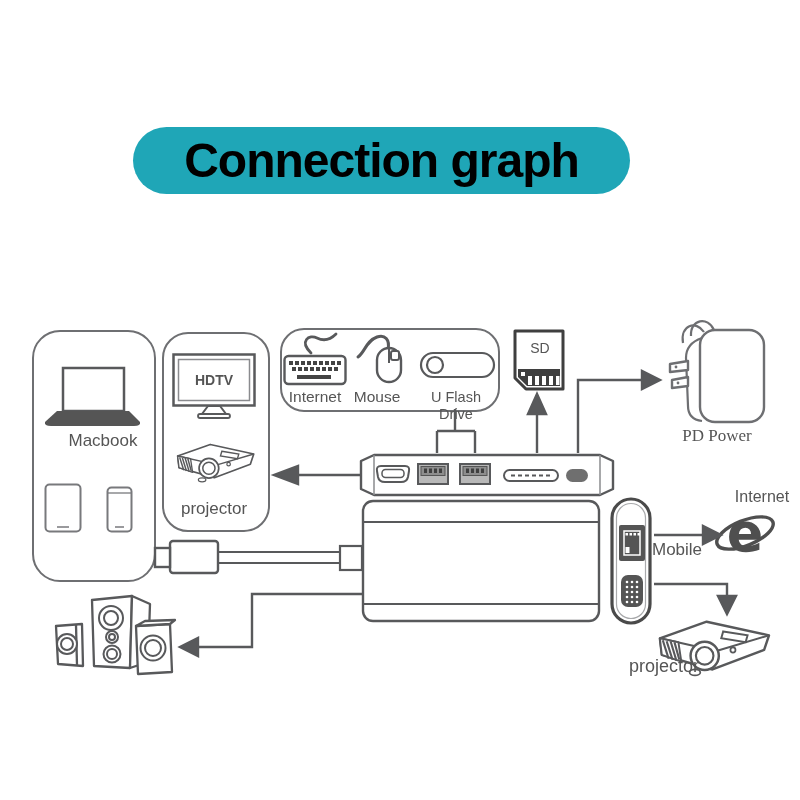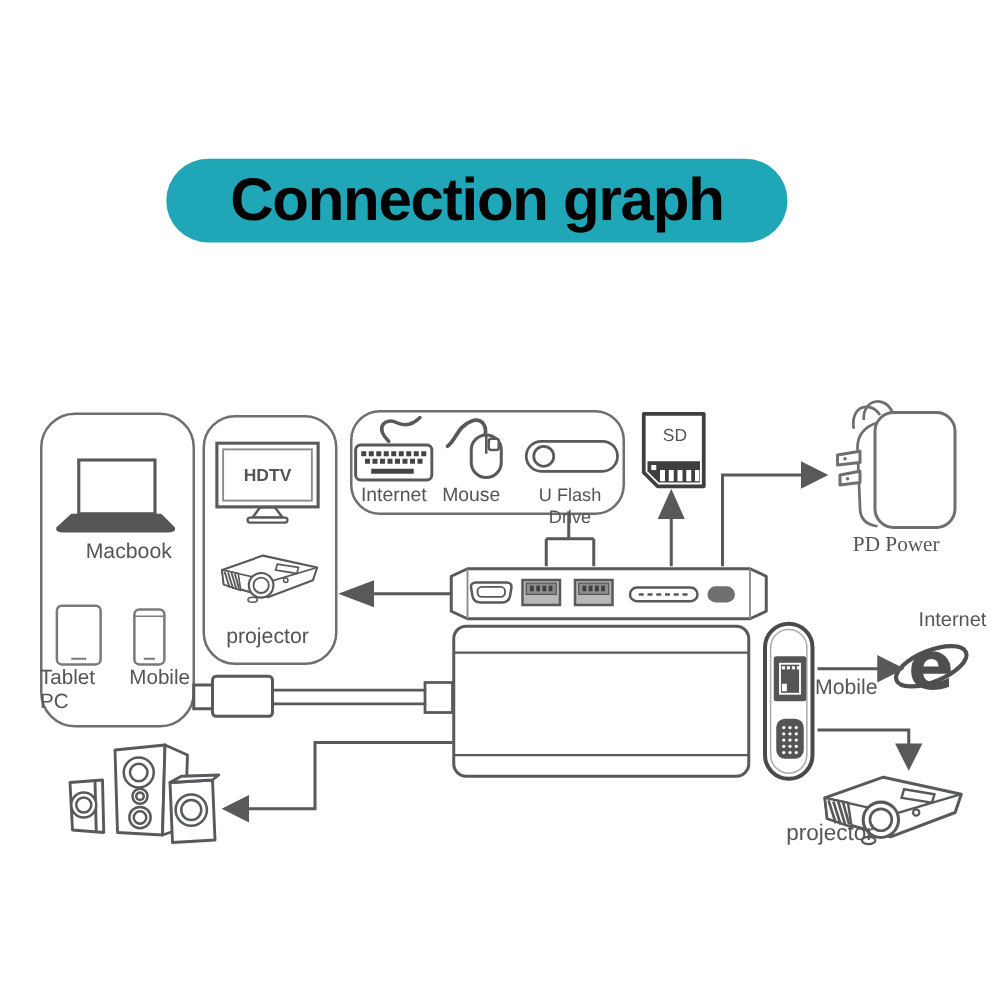--- a/index.html
+++ b/index.html
@@ -56,24 +56,20 @@
   <div class="lbl" style="left:32px;top:431px;width:120px;font-size:17px;margin-left:11px;">Macbook</div>
   <svg class="abs" style="left:44px;top:483px" width="38" height="50" viewBox="0 0 38 50">
     <rect x="1.5" y="1.5" width="35" height="47" rx="4" fill="#fff" stroke="#78797c" stroke-width="2"></rect>
     <line x1="13" y1="44" x2="25" y2="44" stroke="#78797c" stroke-width="1.5"></line>
   </svg>
   <svg class="abs" style="left:106px;top:486px" width="27" height="47" viewBox="0 0 27 47">
     <rect x="1.5" y="1.5" width="24" height="44" rx="4" fill="#fff" stroke="#78797c" stroke-width="2"></rect>
     <line x1="2" y1="7" x2="25" y2="7" stroke="#78797c" stroke-width="1.3"></line>
     <line x1="9" y1="41" x2="18" y2="41" stroke="#78797c" stroke-width="1.5"></line>
   </svg>
-  <div class="abs" style="left:32px;top:533px;width:120px;display:flex;justify-content:center;gap:7px;">
-    <span class="kbl" style="color:#555;font-size:16.5px">Tablet PC</span>
-    <span class="kbl" style="color:#555;font-size:16.5px">Mobile</span>
-  </div>
 
   <div class="gbox" style="left:162px;top:332px;width:104px;height:196px;border-radius:26px;"></div>
   <svg class="abs" style="left:172px;top:353px" width="84" height="68" viewBox="0 0 84 68">
     <rect x="1.5" y="1.5" width="81" height="51" fill="#fff" stroke="#58595b" stroke-width="2.5"></rect>
     <rect x="6.5" y="6.5" width="71" height="41" fill="#fff" stroke="#8a8b8e" stroke-width="1.5"></rect>
     <text x="42" y="32" text-anchor="middle" font-size="14" font-weight="bold" fill="#555" font-family="Liberation Sans, sans-serif">HDTV</text>
     <path d="M36,53 L48,53 L54,61 L30,61 Z" fill="#fff" stroke="#58595b" stroke-width="2"></path>
     <rect x="26" y="61" width="32" height="4" rx="2" fill="#fff" stroke="#58595b" stroke-width="1.8"></rect>
   </svg>
   <svg class="abs" style="left:168px;top:437px" width="92" height="53" viewBox="0 0 135 78">

